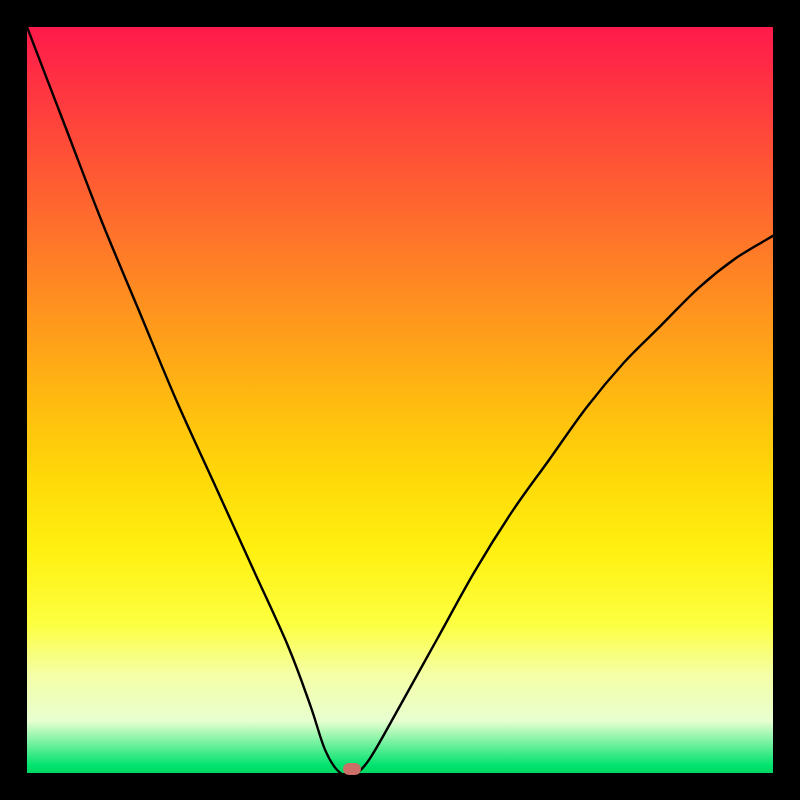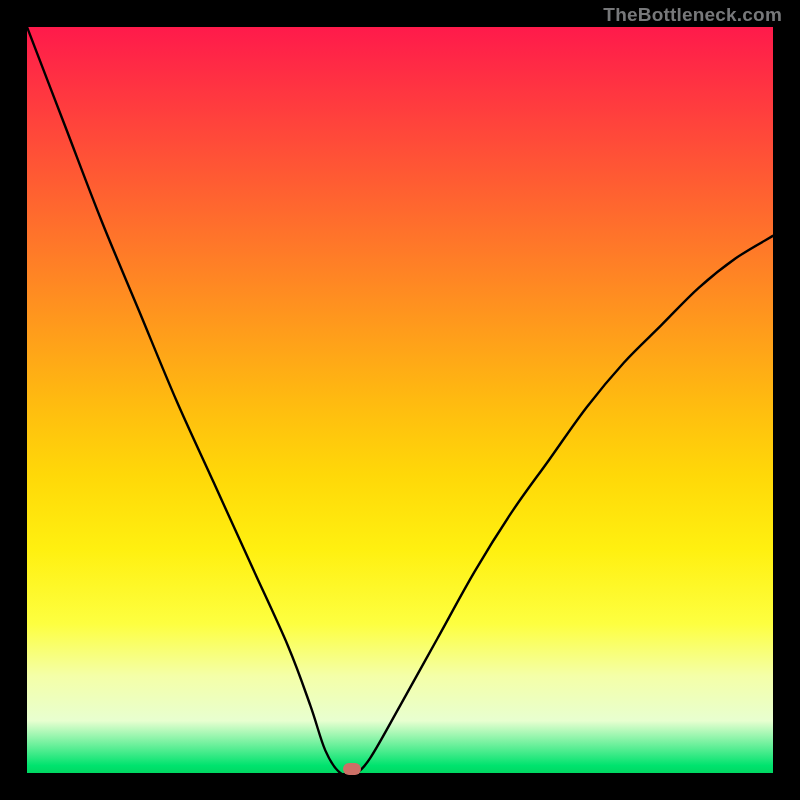--- a/index.html
+++ b/index.html
@@ -69,15 +69,14 @@
 <div class="container">
 
   <div class="plot-area"></div>
 
   <svg class="curve-svg" viewBox="0 0 746 746" preserveAspectRatio="none">
     <path id="curve-path" d="M 0 0 C 6.216666666666668 16.163333333333338, 24.866666666666667 64.65333333333334, 37.300000000000004 96.98000000000002 C 49.73333333333334 129.3066666666667, 62.16666666666668 162.8766666666667, 74.60000000000001 193.96000000000004 C 87.03333333333335 225.04333333333338, 99.46666666666665 253.64000000000001, 111.89999999999999 283.48 C 124.33333333333333 313.32, 136.76666666666668 344.4033333333333, 149.20000000000002 373 C 161.63333333333335 401.5966666666667, 174.06666666666666 427.70666666666665, 186.5 455.06 C 198.93333333333334 482.41333333333336, 211.36666666666665 509.76666666666665, 223.79999999999998 537.12 C 236.23333333333332 564.4733333333334, 251.1533333333333 595.5566666666666, 261.09999999999997 619.18 C 271.0466666666666 642.8033333333333, 277.2633333333333 661.4533333333334, 283.48 678.86 C 289.6966666666667 696.2666666666667, 293.42666666666673 712.4300000000001, 298.40000000000003 723.62 C 303.37333333333333 734.81, 308.3466666666667 742.27, 313.32 746 C 318.2933333333333 749.73, 323.26666666666665 748.4866666666667, 328.24 746 C 333.21333333333337 743.5133333333333, 335.70000000000005 742.27, 343.16 731.08 C 350.62 719.8900000000001, 361.81 698.7533333333333, 373 678.86 C 384.19 658.9666666666667, 397.8666666666667 634.1, 410.3 611.72 C 422.73333333333335 589.34, 435.16666666666663 565.7166666666666, 447.59999999999997 544.5799999999999 C 460.0333333333333 523.4433333333333, 472.4666666666667 503.55, 484.90000000000003 484.90000000000003 C 497.33333333333337 466.25000000000006, 509.7666666666666 450.0866666666667, 522.1999999999999 432.68 C 534.6333333333332 415.2733333333333, 547.0666666666666 396.62333333333333, 559.5 380.46 C 571.9333333333334 364.2966666666666, 584.3666666666668 349.37666666666667, 596.8000000000001 335.7 C 609.2333333333333 322.0233333333333, 621.6666666666667 310.83333333333337, 634.1 298.40000000000003 C 646.5333333333333 285.9666666666667, 658.9666666666667 272.28999999999996, 671.4 261.09999999999997 C 683.8333333333333 249.90999999999997, 696.2666666666667 239.9633333333333, 708.6999999999999 231.26 C 721.1333333333332 222.55666666666667, 739.7833333333333 212.60999999999999, 746 208.88" fill="none" stroke="#000000" stroke-width="2.4" stroke-linecap="round" stroke-linejoin="round"></path>
   </svg>
 
   <div class="marker" id="marker" style="left: 351.51px; top: 768.524px;"></div>
 
-  <div class="watermark">TheBottleneck.com</div>
 
 </div>
 
 </body></html>

